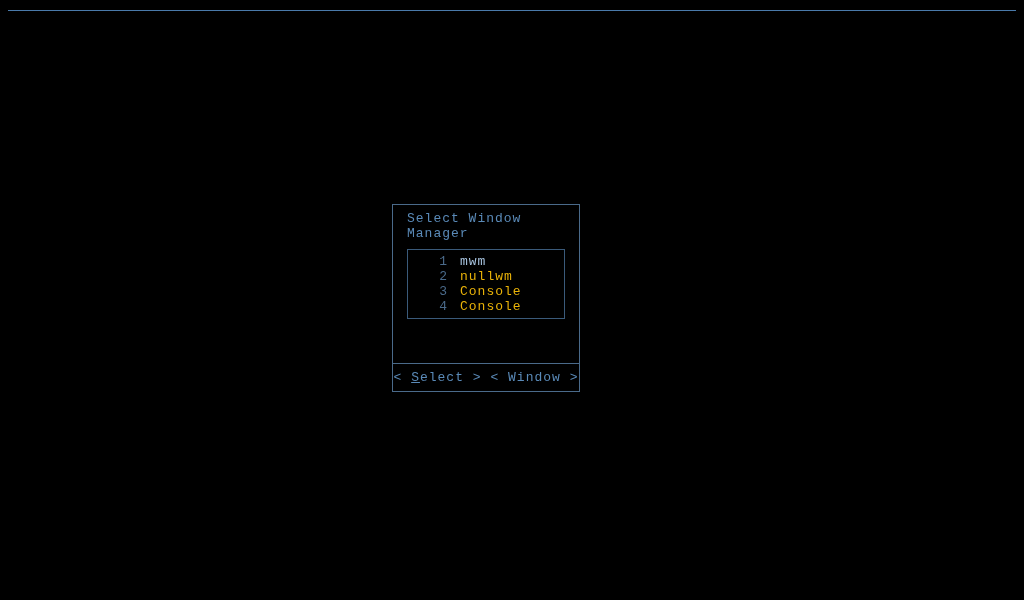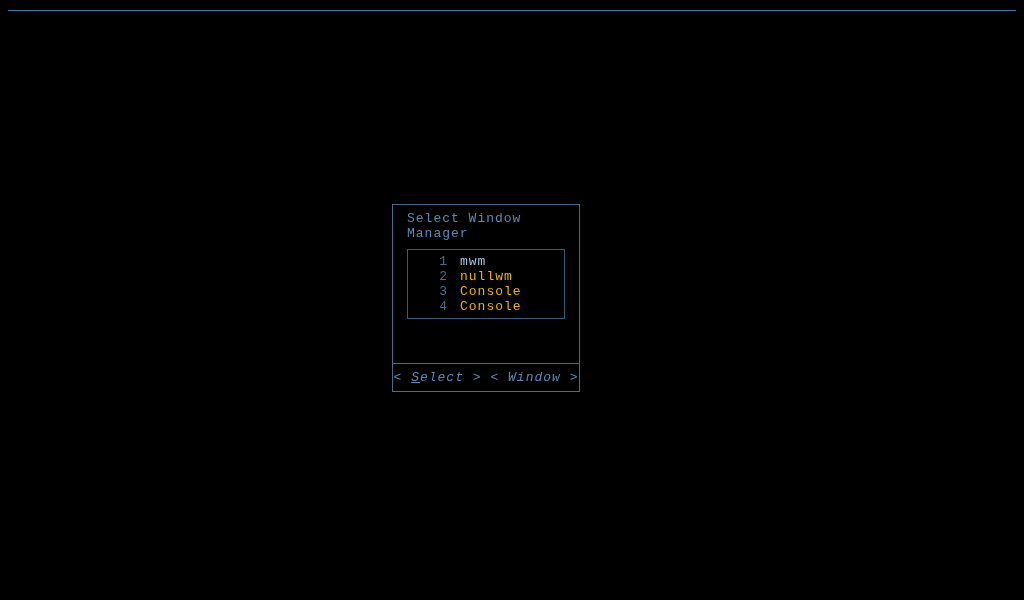--- a/index.html
+++ b/index.html
@@ -62,21 +62,20 @@
     border-top: 1px solid #4a6a8a;
     padding: 6px 0;
     text-align: center;
     letter-spacing: 1px;
   }
   .btn {
     display: inline-block;
     margin: 0 0;
     color: #5a8ab8;
     cursor: pointer;
-    font-style: italic;
   }
   .btn .angle { color: #5a8ab8; }
   .hotkey { text-decoration: underline; }
 </style>
 </head>
 <body>
 
 <div class="header">
   <hr class="header-rule">
 </div>

